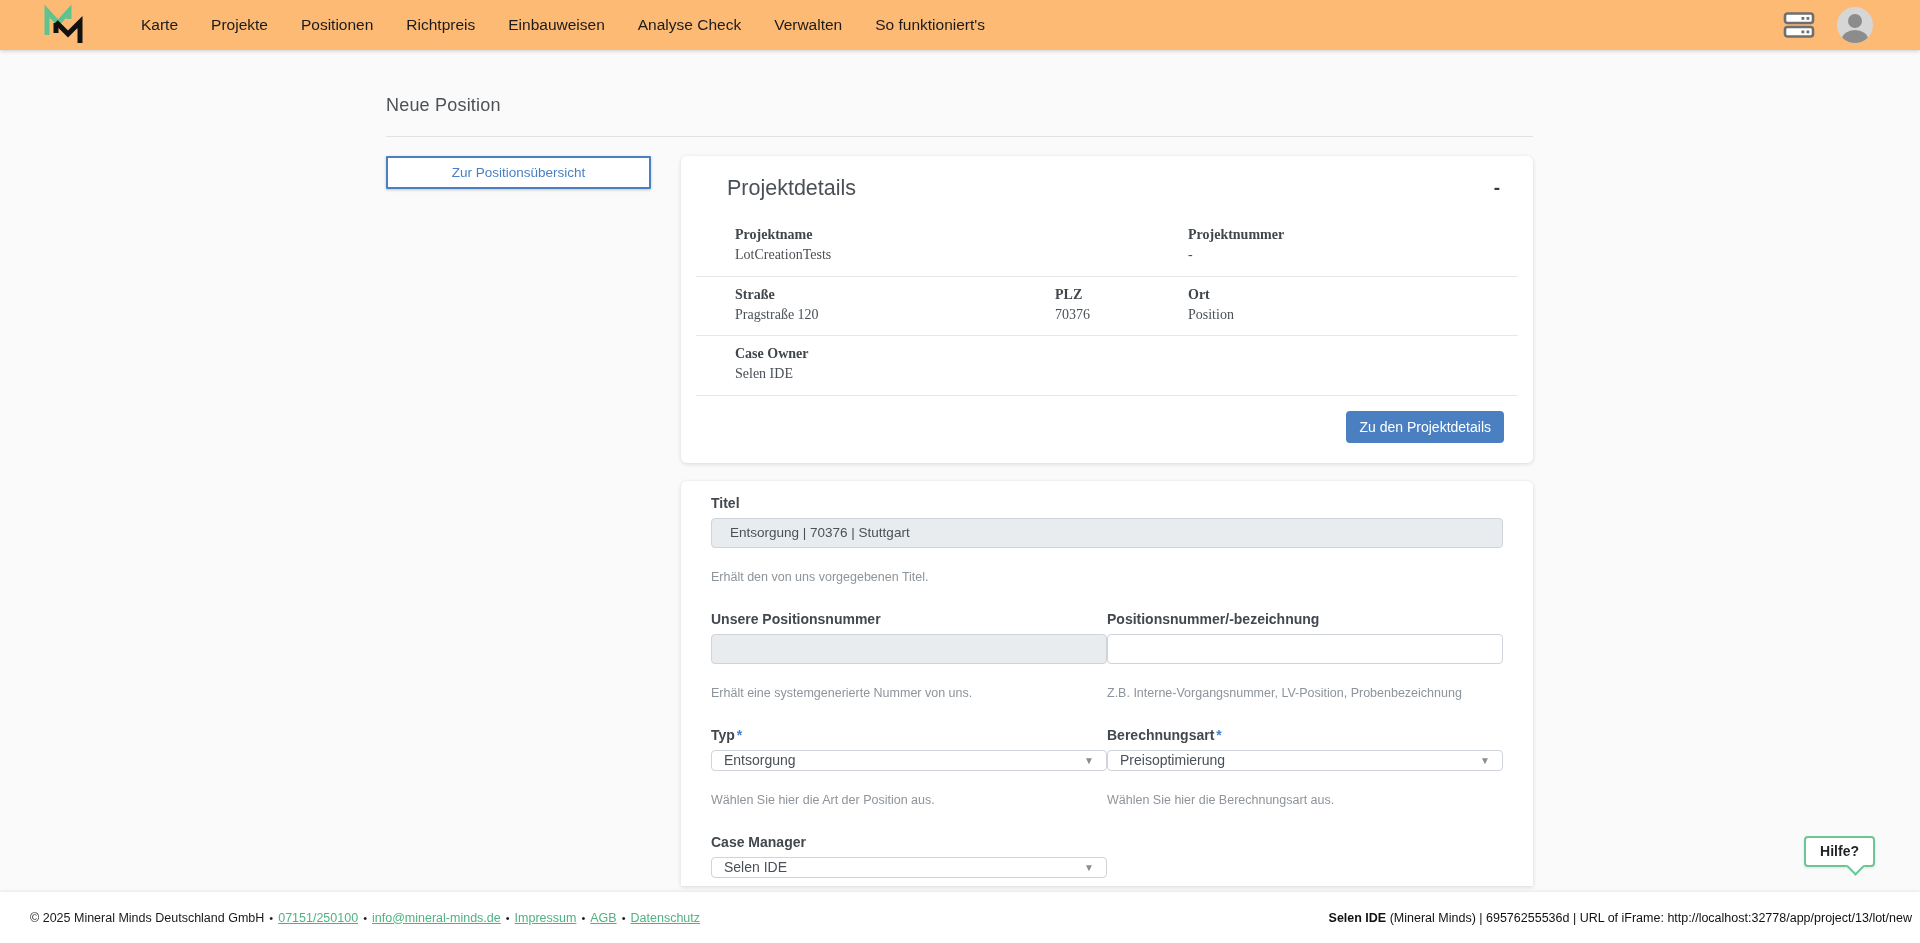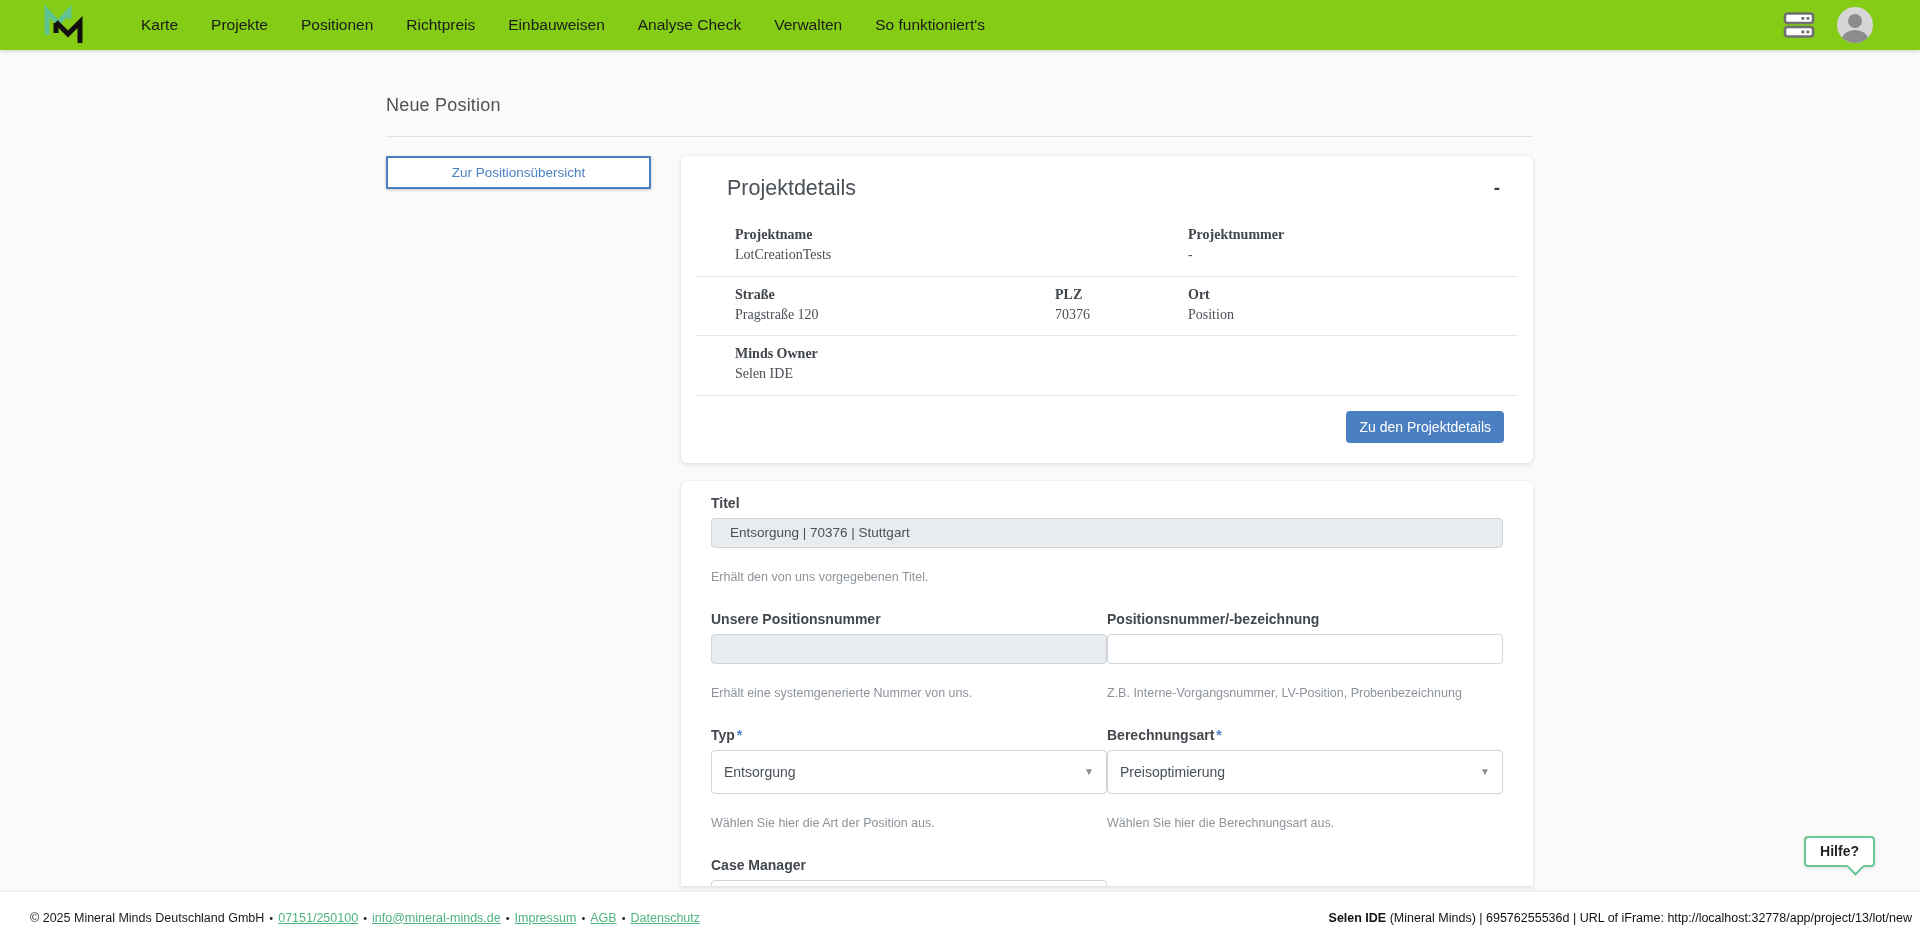--- a/index.html
+++ b/index.html
@@ -8,21 +8,21 @@
     font-family: "Liberation Sans", sans-serif;
     background: #fafafa;
     position: relative;
     overflow: hidden;
     color: #4a5056;
   }
 
   
   .app-header {
     position: absolute; top: 0; left: 0; width: 1920px; height: 50px;
-    background: #84cc16; box-shadow: 0 1px 4px rgba(0,0,0,.18);
+    background: #fdba74; box-shadow: 0 1px 4px rgba(0,0,0,.18);
     display: flex; align-items: center; z-index: 20;
   }
   .logo { margin-left: 43px; width: 42px; height: 40px; display: flex; align-items: center; }
   .main-nav { display: flex; margin-left: 56px; gap: 33px; }
   .nav-item {
     font-size: 15.5px; color: #1b1b1b; cursor: pointer; white-space: nowrap;
     padding: 6px 0;
   }
   .header-right { margin-left: auto; margin-right: 47px; display: flex; align-items: center; gap: 22px; }
   .rack-icon { width: 32px; height: 32px; cursor: pointer; display: block; }
@@ -77,21 +77,21 @@
   .req { color: #4a80c2; margin-left: 2px; }
   .text-input {
     width: 100%; height: 30px; border: 1px solid #ced4da; border-radius: 4px;
     font-size: 13.5px; font-family: inherit; color: #495057; padding: 0 18px; background: #fff;
   }
   .text-input:disabled, .text-input.disabled { background: #e9ecef; color: #495057; }
   .hint { font-size: 12.5px; color: #8d949b; margin-top: 22px; }
   .two-col { display: flex; }
   .col { flex: 1; min-width: 0; }
   .select {
-    height: 44px; border: 1px solid #ced4da; border-radius: 4px; background: #fff;
+    height: 21px; border: 1px solid #ced4da; border-radius: 4px; background: #fff;
     display: flex; align-items: center; justify-content: space-between;
     padding: 9px 12px; font-size: 14px; color: #495057; cursor: pointer;
   }
   .select .caret { font-size: 10px; color: #888e94; }
 
   
   .help-bubble {
     position: absolute; right: 45px; bottom: 76px; background: #fff;
     border: 2px solid #6cc694; border-radius: 4px; padding: 5px 14px 6px;
     font-size: 14px; font-weight: 600; color: #1f2326; cursor: pointer; z-index: 30;
@@ -195,21 +195,21 @@
               <div class="fld-label">PLZ</div>
               <div class="fld-value">70376</div>
             </td>
             <td>
               <div class="fld-label">Ort</div>
               <div class="fld-value">Position</div>
             </td>
           </tr>
           <tr>
             <td class="c1" colspan="3">
-              <div class="fld-label">Minds Owner</div>
+              <div class="fld-label">Case Owner</div>
               <div class="fld-value">Selen IDE</div>
             </td>
           </tr>
         </tbody>
           </table>
         <div class="card-actions">
           <button class="primary-button">Zu den Projektdetails</button>
         </div>
       </section>
 

